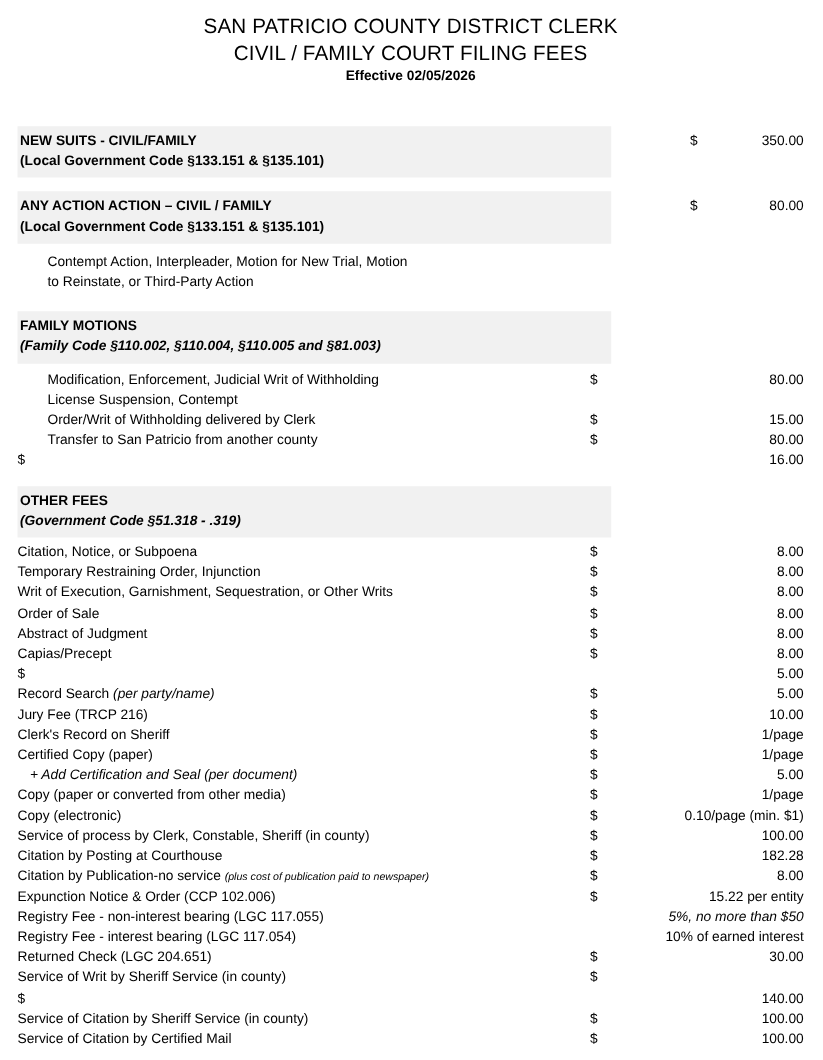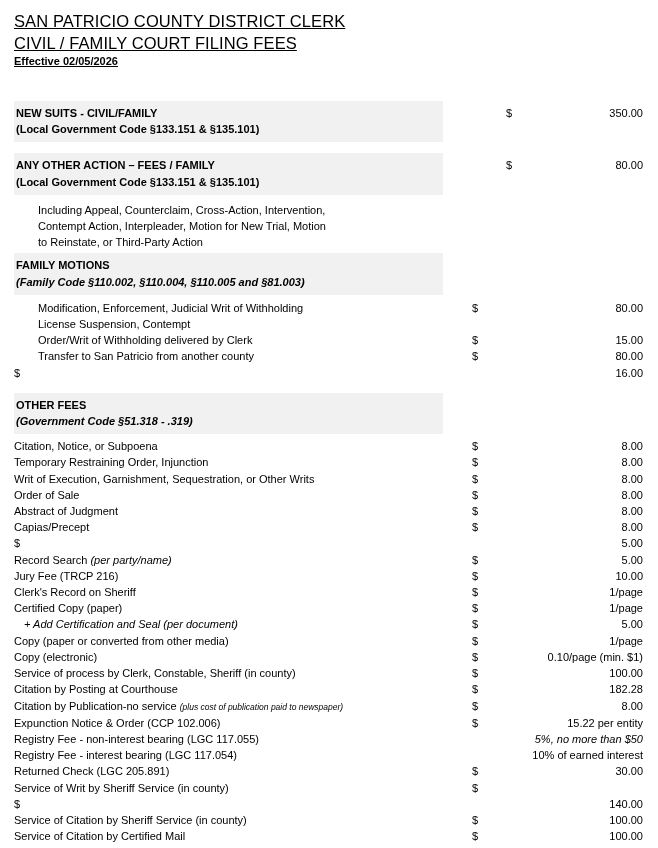--- a/index.html
+++ b/index.html
@@ -3,47 +3,47 @@
 <meta charset="utf-8">
 <style>
   html,body{margin:0;padding:0;}
   body{
     width:658px;height:848px;overflow:hidden;background:#ffffff;color:#000000;
     font-family:"Liberation Sans","DejaVu Sans",sans-serif;
     -webkit-font-smoothing:antialiased;
   }
   .page{box-sizing:border-box;width:658px;height:848px;padding:10px 15px 0 14px;}
   
-  .doc-header{text-align:left;text-decoration:underline;}
+  .doc-header{text-align:center;}
   .title-line{font-size:16.5px;line-height:22px;letter-spacing:0.1px;}
   .effective-line{font-size:11px;font-weight:bold;line-height:13px;margin-top:1px;}
   
   .row{display:flex;align-items:flex-start;}
   .dollar{width:14px;flex:0 0 auto;font-size:11px;line-height:16.2px;}
   .amt{flex:1;text-align:right;font-size:11px;line-height:16.2px;white-space:nowrap;}
   
-  .hdr-box{box-sizing:border-box;width:429px;padding:4px 4px 5px 2px;background:#f1f1f1;}
+  .hdr-box{box-sizing:border-box;width:475px;padding:4px 4px 5px 2px;background:#f1f1f1;}
   .hdr-title,.hdr-sub{font-size:11px;font-weight:bold;line-height:16.2px;white-space:nowrap;}
   .hdr-sub.it{font-style:italic;}
   .section-row .dollar{margin-left:63px;padding-top:4px;}
   .section-row .amt{padding-top:4px;}
   
   .note{padding-left:24px;font-size:11px;line-height:16.2px;}
   
   .lbl{width:458px;box-sizing:border-box;font-size:11px;line-height:16.2px;}
   .lbl-line{white-space:nowrap;}
   .ind{padding-left:24px;}
   .ind2{padding-left:10px;}
   .it{font-style:italic;}
   .si{font-style:italic;font-size:8.5px;}
   
   .sec0{margin-top:33px;}
   .sec1{margin-top:11px;}
   .sec2{margin-top:7px;}
-  .sec3{margin-top:3px;}
+  .sec3{margin-top:15px;}
   .sec4{margin-top:5px;}
   .sec5{margin-top:12px;}
   .sec6{margin-top:4px;}
 </style>
 </head>
 <body>
 
 <div class="page">
   <div class="doc-header">
     <div class="title-line">SAN PATRICIO COUNTY DISTRICT CLERK</div>
@@ -57,30 +57,29 @@
             <div class="hdr-title">NEW SUITS - CIVIL/FAMILY</div>
             <div class="hdr-sub">(Local Government Code §133.151 &amp; §135.101)</div>
           </div>
           <div class="dollar">$</div>
           <div class="amt">350.00</div>
         </div>
       </div>
       <div class="sec1">
         <div class="row section-row">
           <div class="hdr-box" style="background: rgb(241, 241, 241);">
-            <div class="hdr-title">ANY OTHER ACTION – FEES / FAMILY</div>
+            <div class="hdr-title">ANY ACTION ACTION – CIVIL / FAMILY</div>
             <div class="hdr-sub">(Local Government Code §133.151 &amp; §135.101)</div>
           </div>
           <div class="dollar">$</div>
           <div class="amt">80.00</div>
         </div>
       </div>
       <div class="sec2">
         <div class="note">
-          <div class="note-line">Including Appeal, Counterclaim, Cross-Action, Intervention,</div>
           <div class="note-line">Contempt Action, Interpleader, Motion for New Trial, Motion</div>
           <div class="note-line">to Reinstate, or Third-Party Action</div>
         </div>
       </div>
       <div class="sec3">
         <div class="row section-row">
           <div class="hdr-box" style="background: rgb(241, 241, 241);">
             <div class="hdr-title">FAMILY MOTIONS</div>
             <div class="hdr-sub it">(Family Code §110.002, §110.004, §110.005 and §81.003)</div>
           </div>
@@ -255,21 +254,21 @@
         </div>
         <div class="row item-row">
           <div class="lbl">
             <div class="lbl-line"><span>Registry Fee - interest bearing (LGC 117.054)</span></div>
           </div>
           <div class="dollar"></div>
           <div class="amt">10% of earned interest</div>
         </div>
         <div class="row item-row">
           <div class="lbl">
-            <div class="lbl-line"><span>Returned Check (LGC 205.891)</span></div>
+            <div class="lbl-line"><span>Returned Check (LGC 204.651)</span></div>
           </div>
           <div class="dollar">$</div>
           <div class="amt">30.00</div>
         </div>
         <div class="row item-row">
           <div class="lbl">
             <div class="lbl-line"><span>Service of Writ by Sheriff Service (in county)</span></div>
           </div>
           <div class="dollar">$</div>
         </div>

